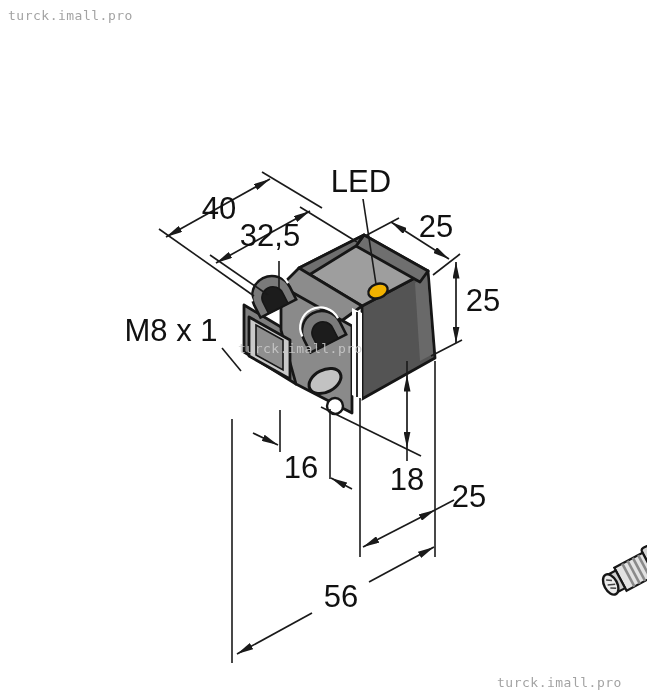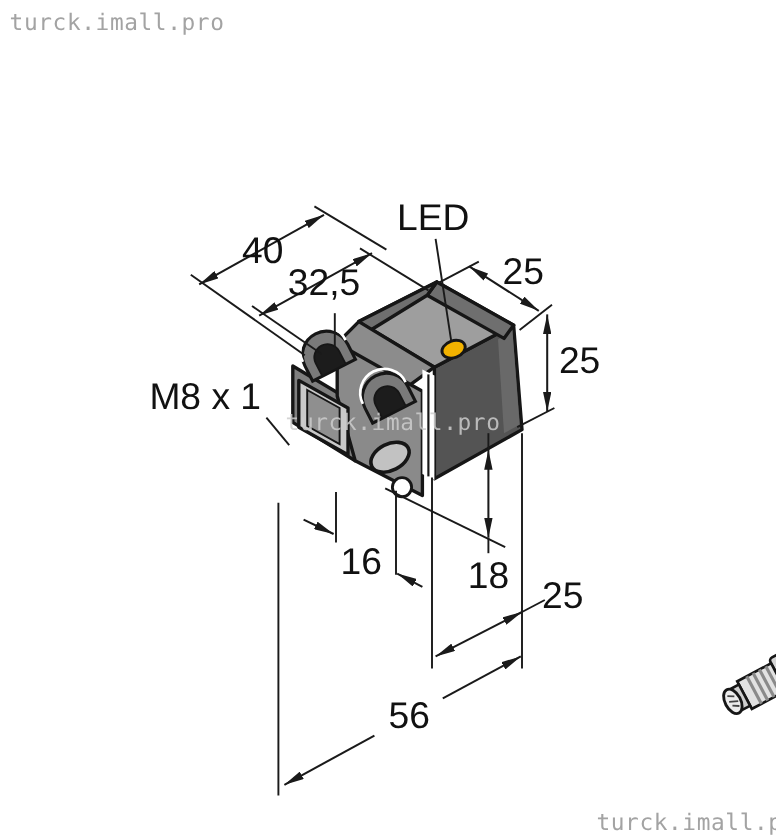--- a/index.html
+++ b/index.html
@@ -1,18 +1,18 @@
 <!DOCTYPE html>
 <html><head>
 <meta charset="utf-8">
 <style>
   html,body{margin:0;padding:0;background:#fff;}
   .stage{position:relative;width:647px;height:700px;background:#fff;overflow:hidden;
          font-family:"Liberation Sans",sans-serif;}
-  .watermark{position:absolute;font-family:"DejaVu Sans Mono",monospace;font-size:19px;
+  .watermark{position:absolute;font-family:"DejaVu Sans Mono",monospace;font-size:13px;
              letter-spacing:.5px;color:#a3a3a3;white-space:nowrap;pointer-events:none;}
   .wm-tl{left:8px;top:8px;}
   .wm-c{left:238px;top:341px;color:rgba(205,205,205,.85);z-index:5;}
   .wm-br{left:497px;top:675px;}
   svg{position:absolute;left:0;top:0;}
   .dim{stroke:#1a1a1a;stroke-width:1.7;fill:none;}
   .ext{stroke:#1a1a1a;stroke-width:1.6;fill:none;}
   .lbl{font-family:"Liberation Sans",sans-serif;font-size:31px;fill:#111;}
   .body-stroke{stroke:#161616;stroke-width:2.8;stroke-linejoin:round;}
 </style>

